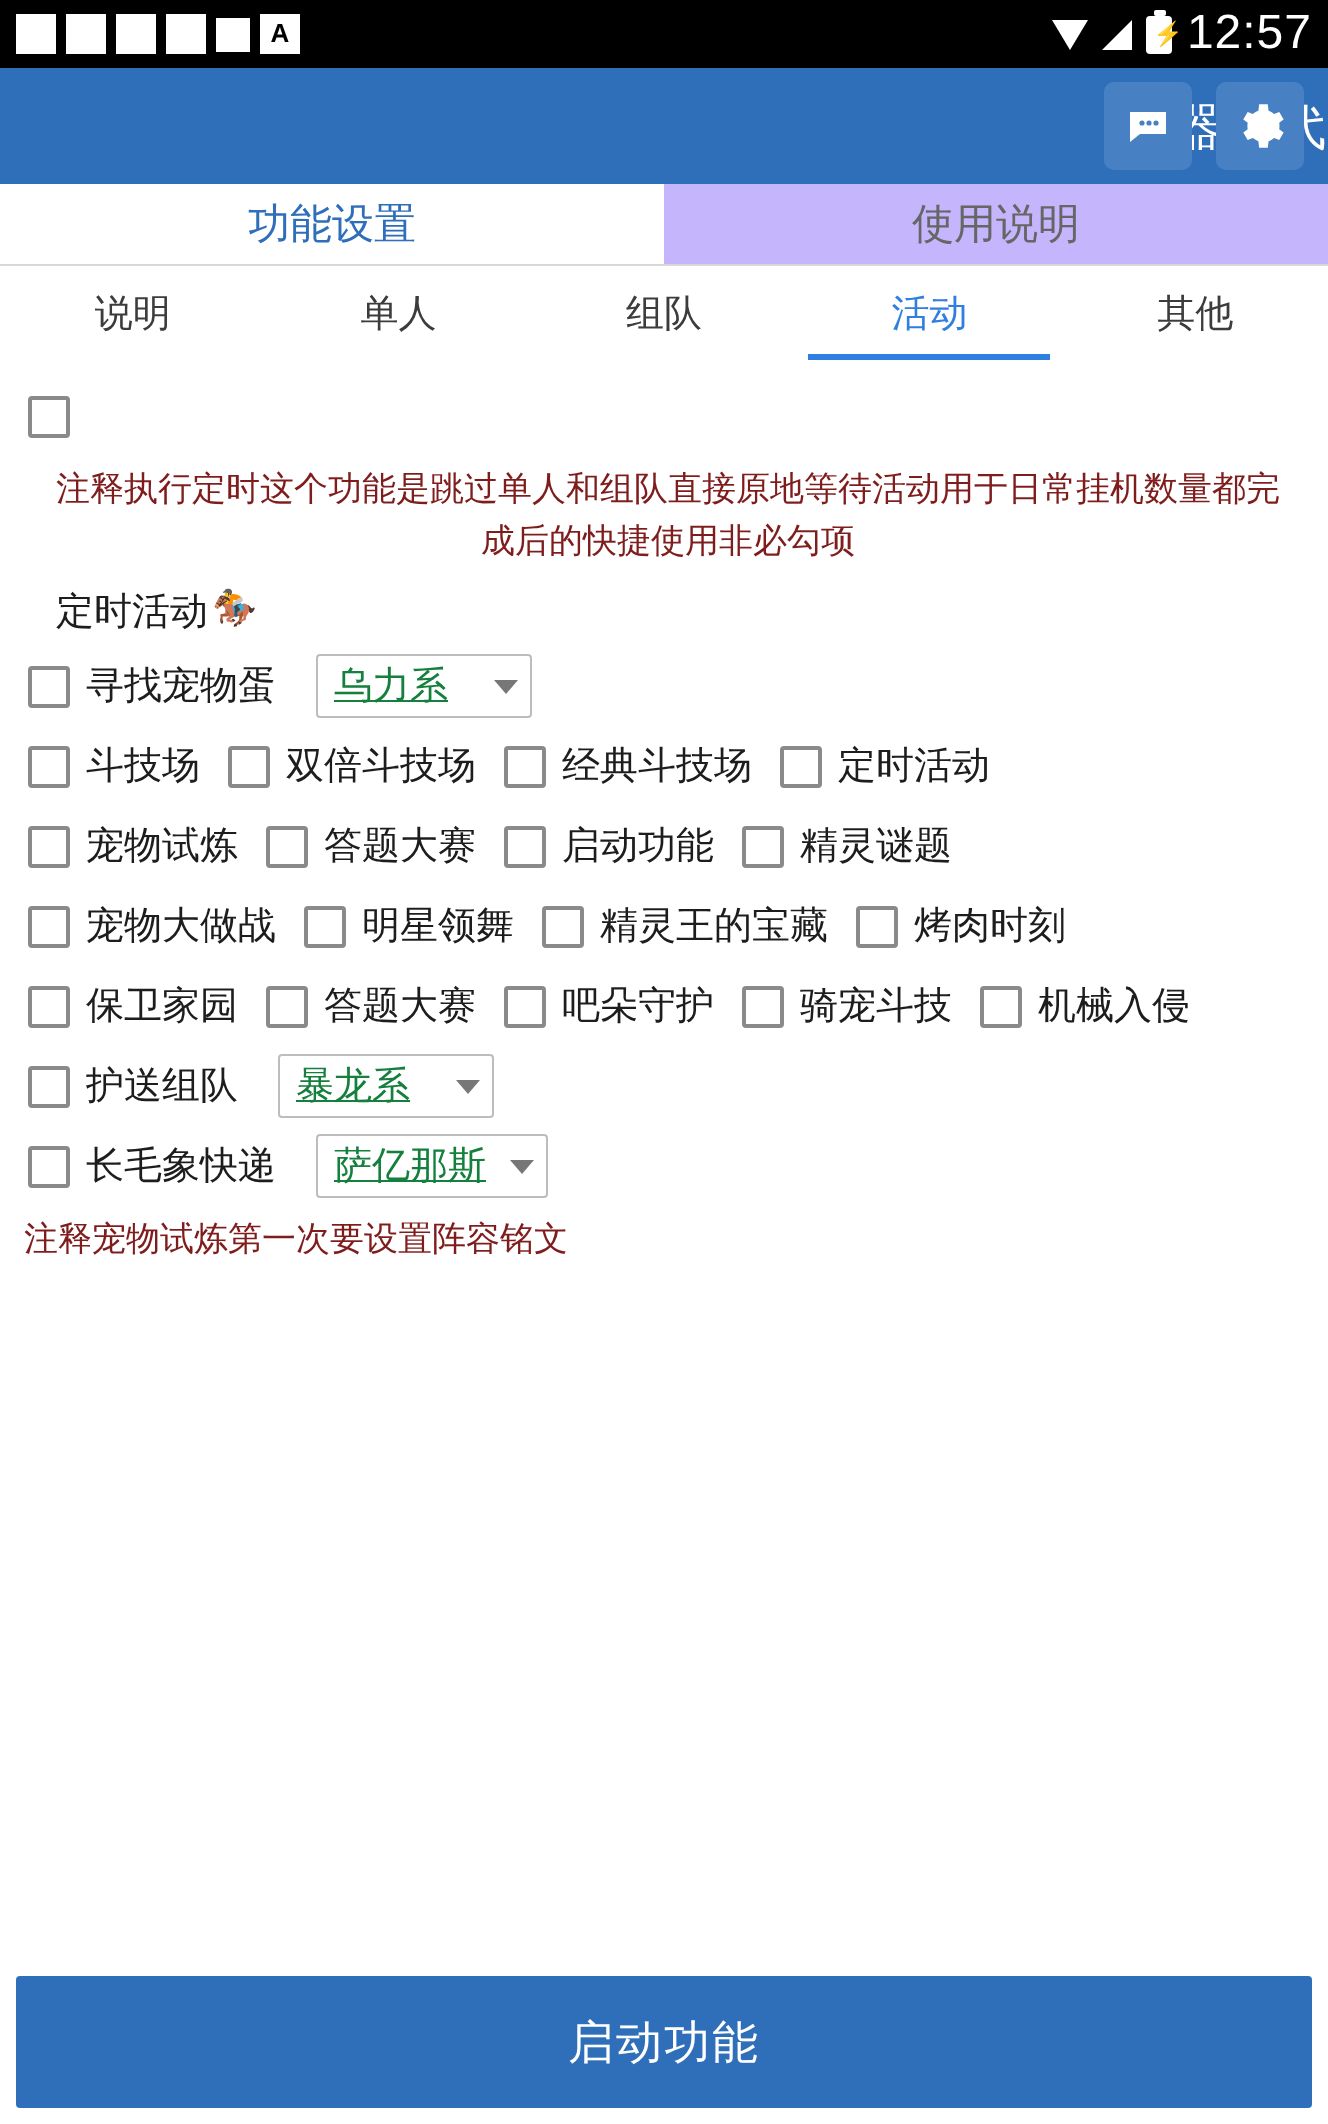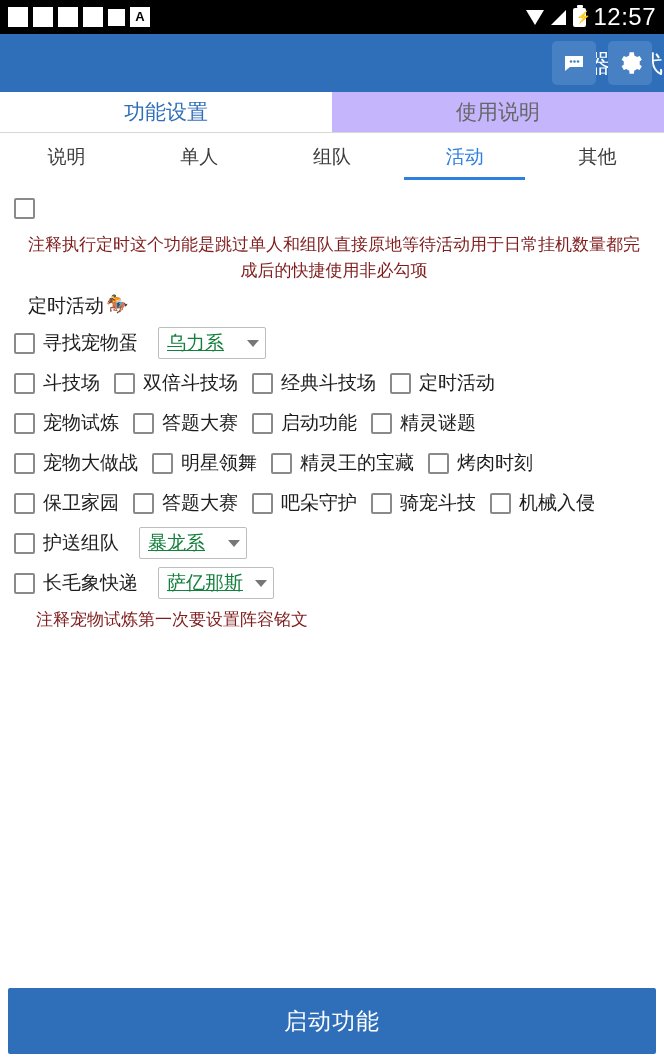--- a/index.html
+++ b/index.html
@@ -206,21 +206,21 @@
   }
   .note {
     font-size: 17px;
     color: #7f1d1d;
     line-height: 1.5;
     padding: 4px 22px 4px 26px;
     text-align: center;
   }
   .note.left {
     text-align: left;
-    padding-left: 36px;
+    padding-left: 12px;
   }
   .section-label {
     font-size: 19px;
     color: #1d1d1d;
     padding: 6px 0 4px 28px;
     display: flex;
     gap: 2px;
   }
   .spinner {
     display: inline-flex;

